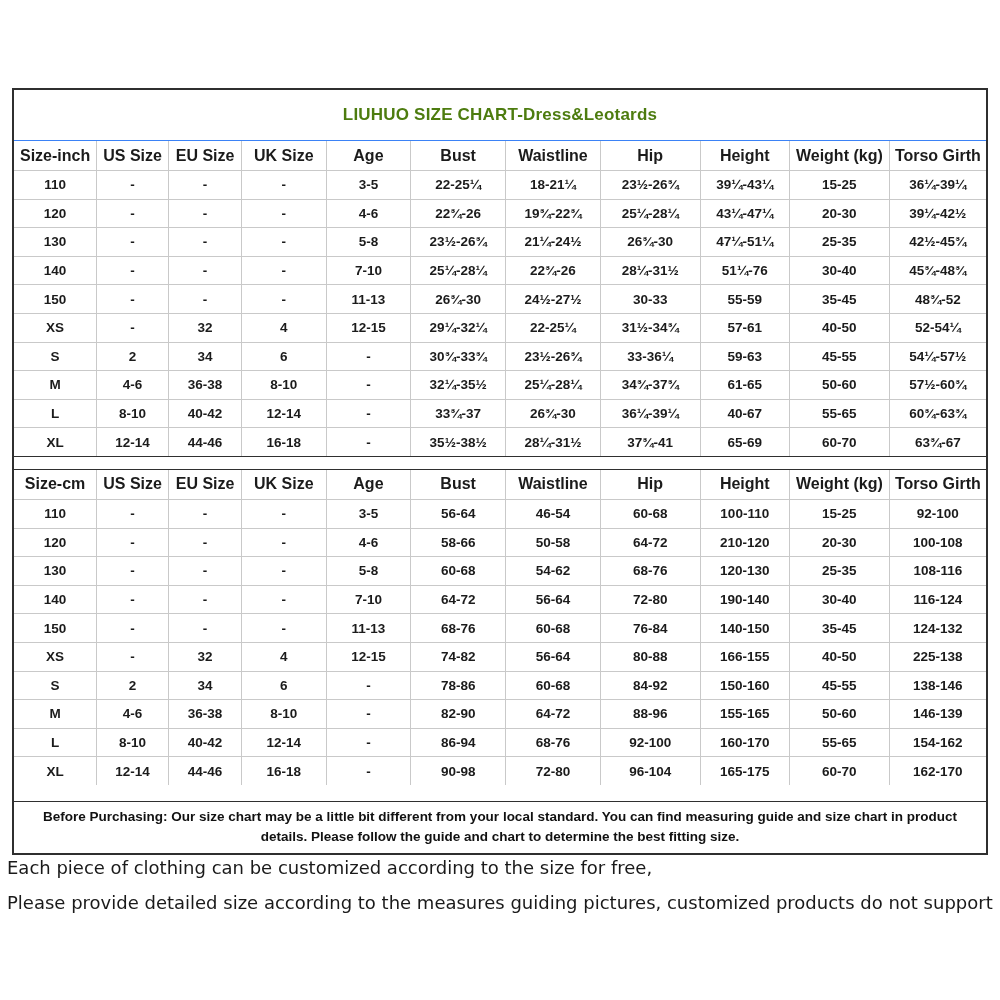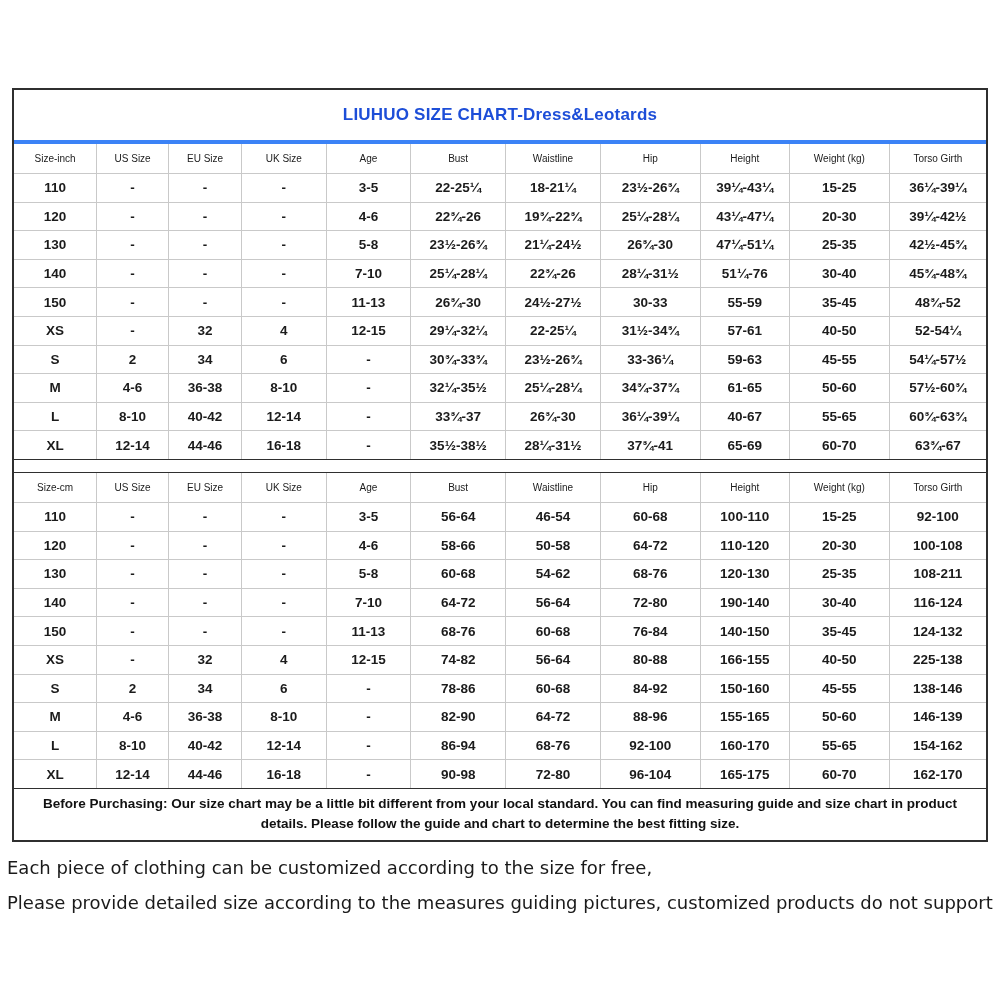--- a/index.html
+++ b/index.html
@@ -21,42 +21,42 @@
     border: 2px solid #2f2f2f;
     background: #ffffff;
   }
   .chart-title {
     height: 50px;
     line-height: 50px;
     text-align: center;
     font-weight: bold;
     font-size: 17px;
     letter-spacing: 0.2px;
-    border-bottom: 4px solid #3b82f6;
-    color: #1d4ed8;
+    border-bottom: 1px solid #3b82f6;
+    color: #4d7c0f;
   }
   table.size-table {
     width: 100%;
     border-collapse: collapse;
     table-layout: fixed;
   }
   table.size-table th,
   table.size-table td {
     border: 1px solid #c9c9c9;
     text-align: center;
     vertical-align: middle;
     padding: 0 2px;
     color: #1b1b1b;
     overflow: hidden;
     white-space: nowrap;
   }
   table.size-table th {
     height: 29px;
-    font-size: 10px;
-    font-weight: normal;
+    font-size: 16px;
+    font-weight: bold;
     border-top: none;
   }
   table.size-table td {
     height: 27.6px;
     font-size: 13.5px;
     font-weight: bold;
   }
   table.size-table th:first-child,
   table.size-table td:first-child { border-left: none; }
   table.size-table th:last-child,
@@ -69,20 +69,21 @@
     background: #ffffff;
   }
   .chart-note {
     border-top: 1px solid #2f2f2f;
     font-weight: bold;
     font-size: 13.5px;
     line-height: 1.5;
     text-align: center;
     padding: 5px 8px 6px 8px;
     color: #111111;
+    margin-top: 16px;
   }
   .footer-text {
     position: absolute;
     left: 7px;
     font-size: 18px;
     font-family: "DejaVu Sans", sans-serif;
     color: #1a1a1a;
     white-space: nowrap;
   }
   #footer-line-1 { top: 857px; text-align: center; }
@@ -304,36 +305,36 @@
         </tr>
         <tr>
           <td>120</td>
           <td>-</td>
           <td>-</td>
           <td>-</td>
           <td>4-6</td>
           <td>58-66</td>
           <td>50-58</td>
           <td>64-72</td>
-          <td>110-120</td>
+          <td>210-120</td>
           <td>20-30</td>
           <td>100-108</td>
         </tr>
         <tr>
           <td>130</td>
           <td>-</td>
           <td>-</td>
           <td>-</td>
           <td>5-8</td>
           <td>60-68</td>
           <td>54-62</td>
           <td>68-76</td>
           <td>120-130</td>
           <td>25-35</td>
-          <td>108-211</td>
+          <td>108-116</td>
         </tr>
         <tr>
           <td>140</td>
           <td>-</td>
           <td>-</td>
           <td>-</td>
           <td>7-10</td>
           <td>64-72</td>
           <td>56-64</td>
           <td>72-80</td>

